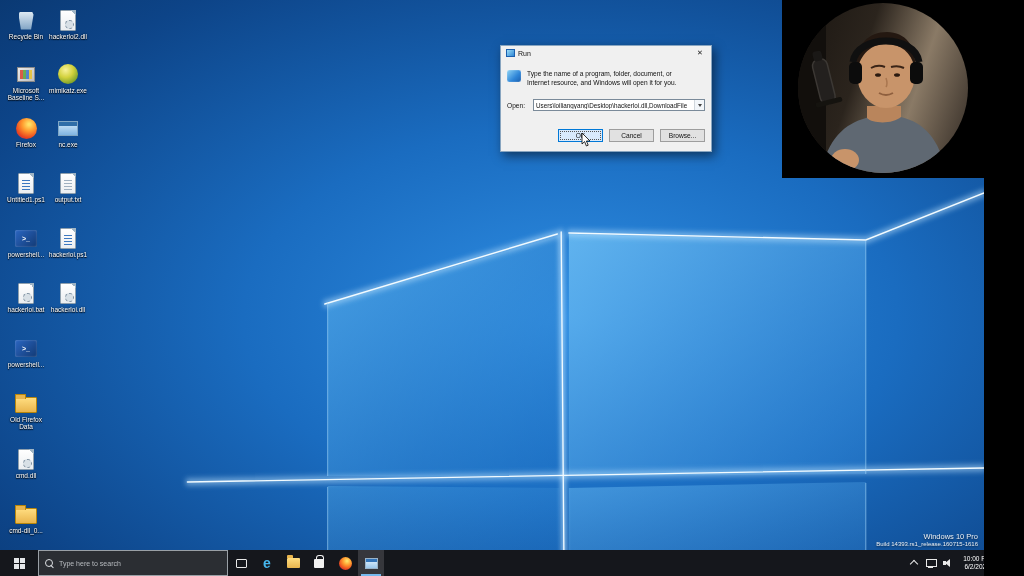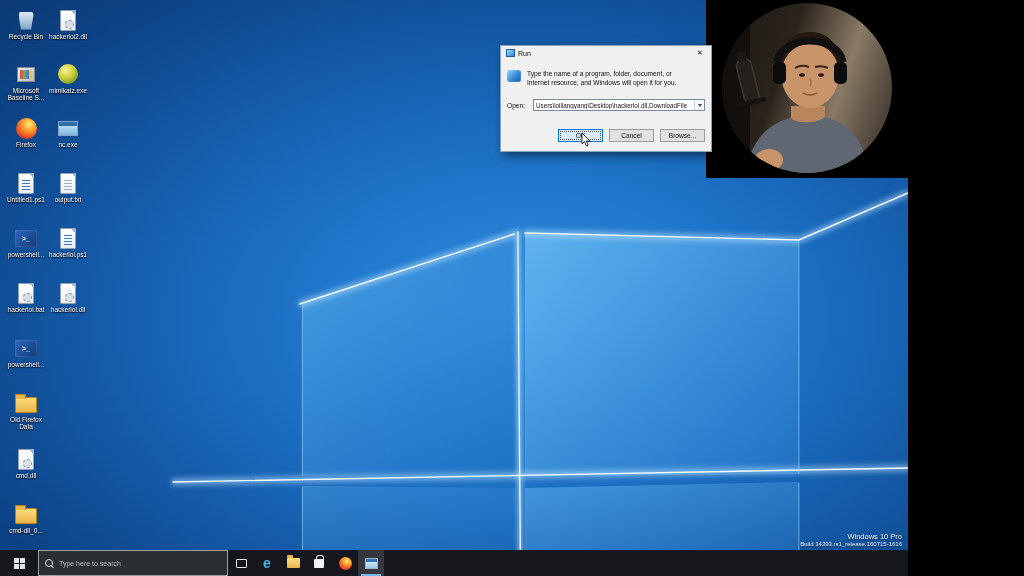--- a/index.html
+++ b/index.html
@@ -1,18 +1,18 @@
 <!DOCTYPE html>
 <html><head>
 <meta charset="utf-8">
 <style>
   * { margin:0; padding:0; box-sizing:border-box; }
   html,body { width:1024px; height:576px; overflow:hidden; background:#000;
               font-family:"Liberation Sans", sans-serif; }
-  #screen { position:relative; width:908px; height:576px; overflow:hidden; background:#0a3a6e; }
+  #screen { position:relative; width:984px; height:576px; overflow:hidden; background:#0a3a6e; }
 
   
   #wallpaper { position:absolute; inset:0; z-index:0; }
   #wallpaper svg { width:100%; height:100%; display:block; }
 
   
   #icons { position:absolute; inset:0; z-index:2; }
   .desk-icon { position:absolute; width:42px; text-align:center; }
   .desk-icon .ic { width:24px; height:24px; margin:0 auto; display:flex; align-items:center; justify-content:center; }
   .desk-icon .lbl { margin-top:1px; font-size:6.5px; line-height:7px; color:#fff;

